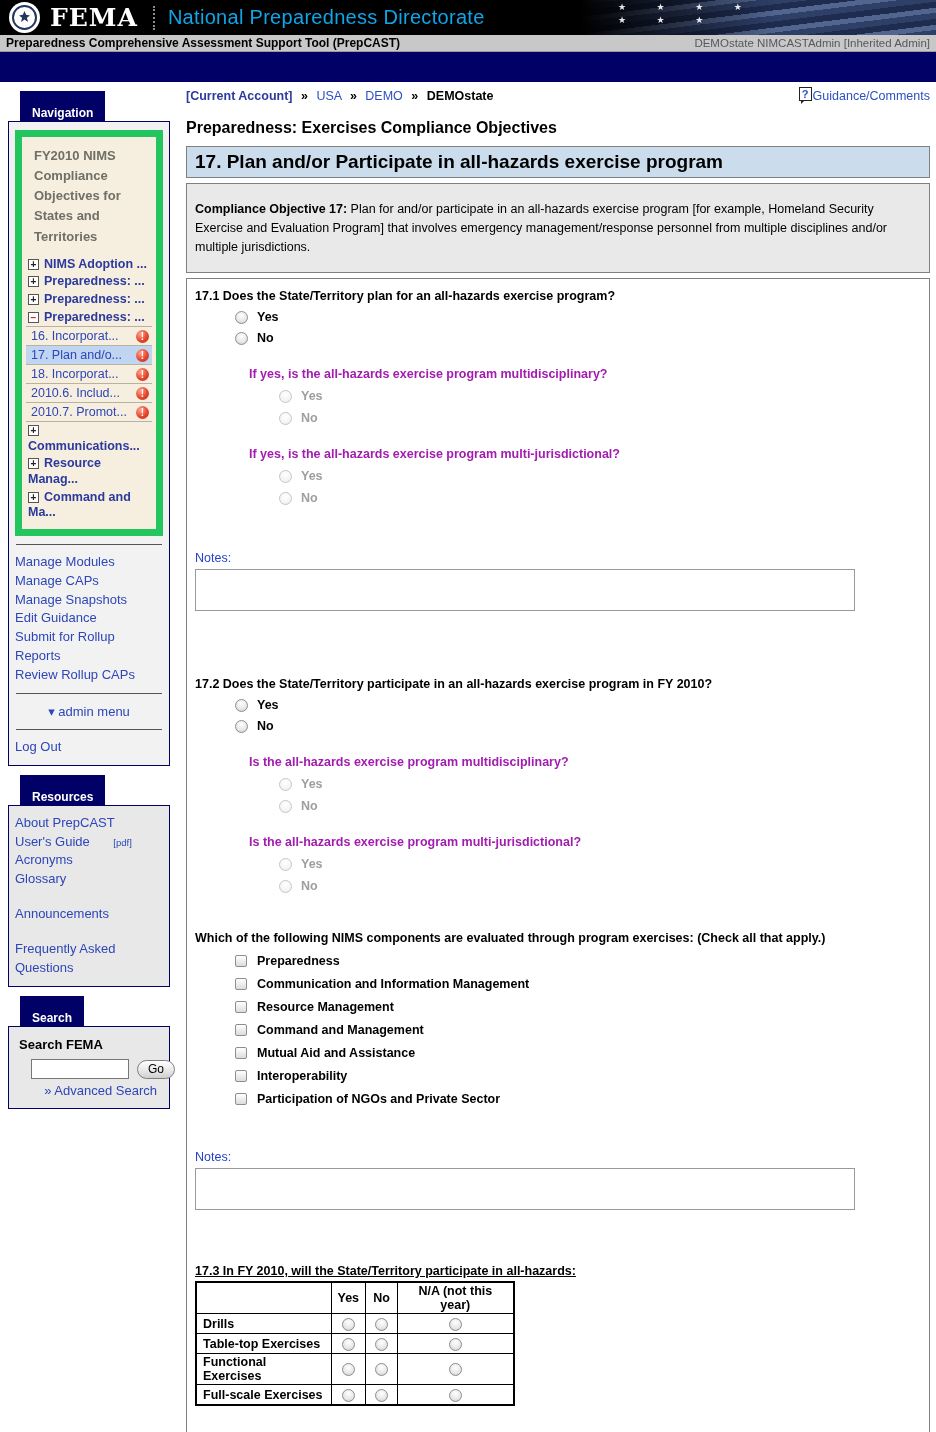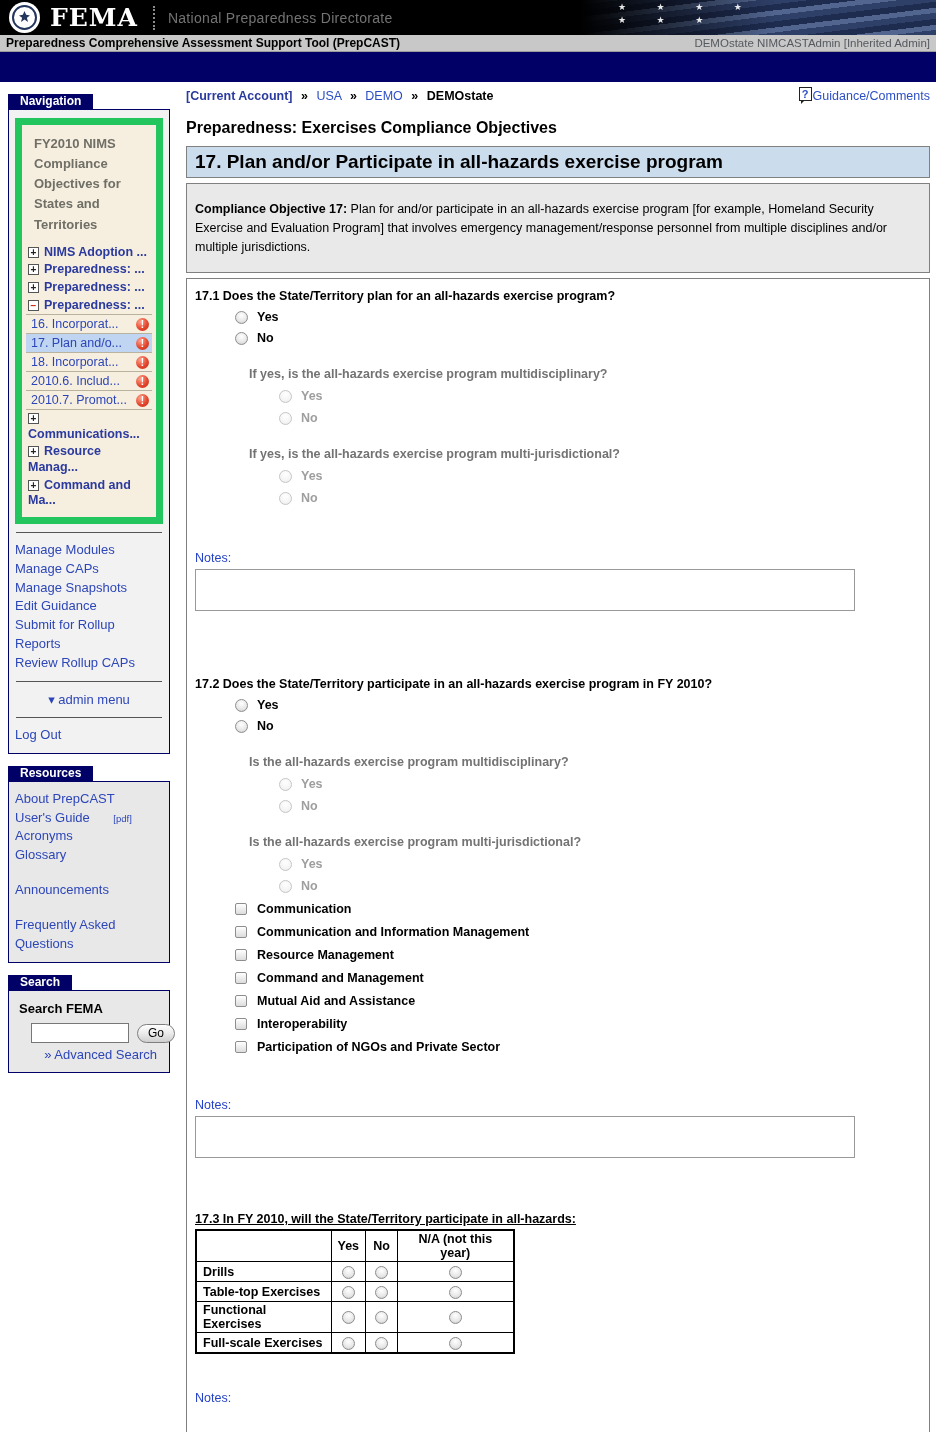--- a/index.html
+++ b/index.html
@@ -6,41 +6,41 @@
   html,body { width:936px; }
   body { font-family:"Liberation Sans", sans-serif; background:#fff; color:#000; overflow-x:hidden; }
 
   
   .hdr-black { position:relative; height:35px; background:#000; display:flex; align-items:center; overflow:hidden; }
   .seal { width:31px; height:31px; margin-left:9px; border-radius:50%; background:#fff; position:relative; flex:none; z-index:2; }
   .seal::before { content:""; position:absolute; left:3px; top:3px; right:3px; bottom:3px; border-radius:50%; border:2px solid #24355e; background:#fff; }
   .seal::after { content:""; position:absolute; left:10px; top:9px; width:11px; height:11px; background:#24355e; clip-path:polygon(50% 0,65% 35%,100% 40%,72% 62%,82% 100%,50% 78%,18% 100%,28% 62%,0 40%,35% 35%); }
   .fema-word { font-family:"DejaVu Serif", serif; font-weight:bold; font-size:25px; color:#fff; margin-left:10px; letter-spacing:1px; z-index:2; }
   .hdr-dots { height:24px; border-left:2px dotted #8a8a8a; margin:0 13px 0 15px; z-index:2; }
-  .directorate { color:#737373; font-size:14px; letter-spacing:.3px; z-index:2; white-space:nowrap; }
+  .directorate { color:#0ea5e9; font-size:20px; letter-spacing:.3px; z-index:2; white-space:nowrap; }
   .flag { position:absolute; right:0; top:0; width:356px; height:40px;
     background:
       linear-gradient(to right, #000 0%, rgba(0,0,0,.75) 14%, rgba(0,0,0,0) 55%),
       repeating-linear-gradient(173deg, #51658f 0 5px, #2e3f68 5px 11px, #1e2c50 11px 17px);
   }
   .flag-stars { position:absolute; left:38px; top:1px; color:rgba(255,255,255,.9); font-size:9px; letter-spacing:14px; line-height:13px; white-space:pre; }
 
   .hdr-gray { height:17px; background:#C8C8C8; display:flex; align-items:center; justify-content:space-between; padding:0 6px; border-bottom:1px solid #9b9b9b; }
   .app-title { font-weight:bold; font-size:12px; }
   .user-status { font-size:11.5px; color:#55595e; }
   .hdr-navy { height:30px; background:#000066; }
 
   
   .cols { display:flex; align-items:flex-start; }
   .sidebar { width:162px; margin-left:8px; flex:none; }
   .main { width:744px; margin-left:16px; flex:none; }
 
   
   .side-panel { margin-top:9px; }
-  .side-tab { display:inline-block; background:#000066; color:#fff; font-weight:bold; font-size:12px; padding:0 12px 2px; position:relative; }
+  .side-tab { display:inline-block; background:#000066; color:#fff; font-weight:bold; font-size:12px; padding:15px 12px 2px; margin-left:12px; position:relative; }
   .side-box { border:1px solid #000066; padding:8px 6px; margin-top:-1px; background:#F2F2F2; }
   .box-gray { background:#E8E8E8; }
 
   .tree-box { background:#F6EEDF; border:7px solid #22c55e; padding:5px 4px 7px; }
   .tree-title { color:#6f6f66; font-weight:bold; font-size:13px; line-height:1.55; padding:4px 6px 9px 8px; }
   .tree-group { color:#2b3a9e; font-weight:bold; font-size:12.5px; padding:1px 2px; line-height:1.25; }
   .tg-icon { display:inline-block; width:11px; height:11px; border:1px solid #555; background:#fff; color:#222; font-size:10px; font-weight:bold; line-height:9px; text-align:center; margin-right:5px; }
   .tg-icon.minus { color:#d02010; }
   .tree-subs { border-bottom:1px solid #b9b29f; }
   .tree-sub { display:flex; justify-content:space-between; align-items:center; border-top:1px solid #b9b29f; padding:2px 3px 2px 5px; color:#2d46b8; font-size:12.5px; cursor:pointer; }
@@ -71,21 +71,21 @@
 
   .page-title { font-size:16px; font-weight:bold; margin-top:16px; }
   .section-bar { margin-top:9px; background:#CBDCEC; border:1px solid #808080; font-weight:bold; font-size:19px; padding:4px 8px; }
   .objective-box { margin-top:5px; background:#E9E9E9; border:1px solid #808080; padding:16px 8px; font-size:12.5px; line-height:1.5; }
   .question-box { margin-top:5px; border:1px solid #808080; background:#fff; padding:10px 8px 34px; }
 
   .q-label { font-weight:bold; font-size:12.5px; }
   .opt-row { margin:7px 0 0 40px; display:flex; align-items:center; gap:9px; font-weight:bold; font-size:12.5px; }
   .radio { width:13px; height:13px; flex:none; border-radius:50%; border:1px solid #8e8e8e; background:radial-gradient(circle at 50% 32%, #fff 0%, #e6e6e6 62%, #c2c2c2 100%); cursor:pointer; }
   .radio.dis { border-color:#c6c6c6; background:radial-gradient(circle at 50% 32%, #fff, #f3f3f3 70%, #e2e2e2); cursor:default; }
-  .sub-q { margin:22px 0 0 54px; color:#737373; font-weight:bold; font-size:12.5px; }
+  .sub-q { margin:22px 0 0 54px; color:#a21caf; font-weight:bold; font-size:12.5px; }
   .sub-opt { margin:8px 0 0 84px; display:flex; align-items:center; gap:9px; color:#9e9e9e; font-weight:bold; font-size:12.5px; }
 
   .notes-label { color:#2442c8; font-size:12.5px; }
   .mt-notes1 { margin-top:46px; }
   .mt-notes2 { margin-top:44px; }
   .mt-notes3 { margin-top:37px; }
   .notes { display:block; width:660px; height:42px; border:1px solid #999; resize:none; margin-top:4px; font-family:inherit; font-size:12px; }
 
   .mt-q2 { margin-top:66px; }
   .mt-check { margin-top:38px; }
@@ -286,23 +286,24 @@
       <div class="sub-q">Is the all-hazards exercise program multi-jurisdictional?</div>
       <div class="sub-opt">
           <span class="radio dis"></span>
           <span>Yes</span>
         </div>
       <div class="sub-opt">
           <span class="radio dis"></span>
           <span>No</span>
         </div>
 
-      <div class="check-row">
-          <span class="checkbox"></span>
-          <span>Communication</span>
+      <div class="q-label mt-check">Which of the following NIMS components are evaluated through program exercises: (Check all that apply.)</div>
+      <div class="check-row">
+          <span class="checkbox"></span>
+          <span>Preparedness</span>
         </div>
       <div class="check-row">
           <span class="checkbox"></span>
           <span>Communication and Information Management</span>
         </div>
       <div class="check-row">
           <span class="checkbox"></span>
           <span>Resource Management</span>
         </div>
       <div class="check-row">

